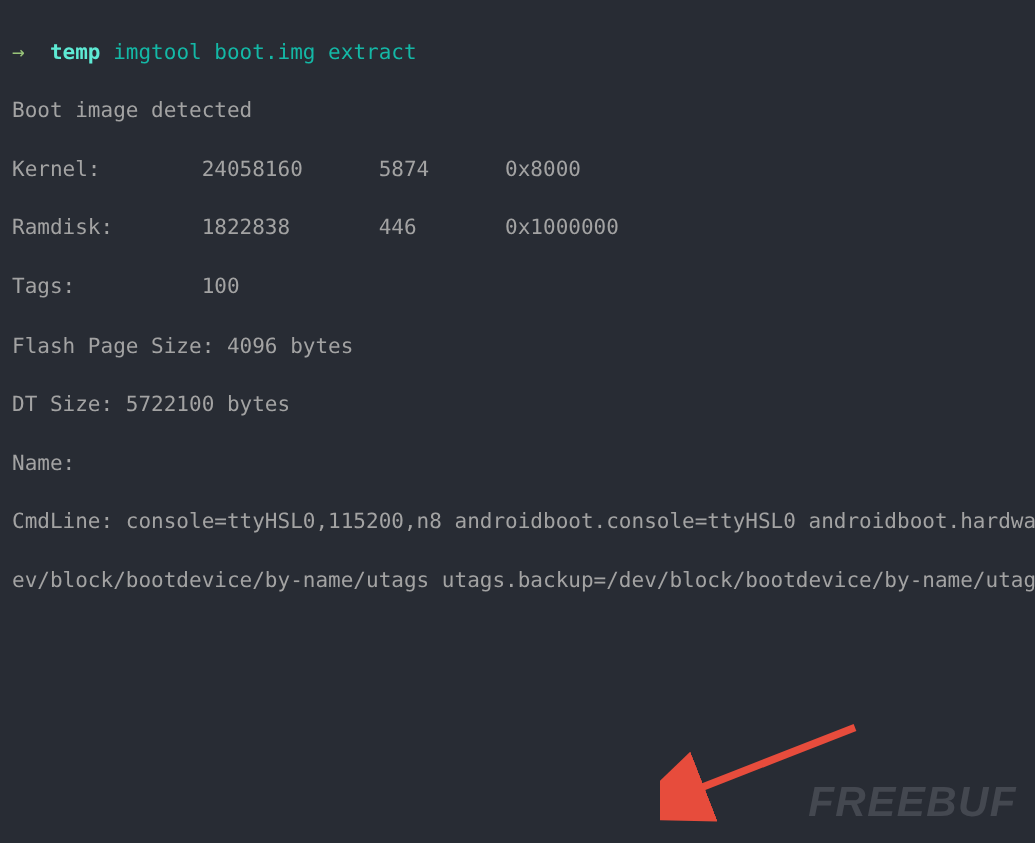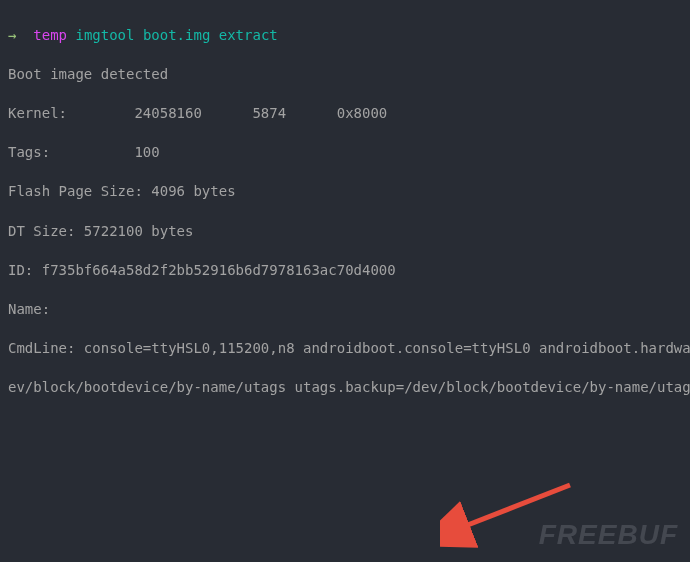--- a/index.html
+++ b/index.html
@@ -20,22 +20,22 @@
       white-space: pre;
     }
     .line {
       display: block;
       min-height: 1.4em;
     }
     .arrow {
       color: #98c379;
     }
     .prompt-dir {
-      color: #d946ef;
-      font-weight: normal;
+      color: #5eead4;
+      font-weight: bold;
     }
     .cmd {
       color: #14b8a6;
     }
     .output {
       color: #a3a3a3;
     }
     .watermark {
       position: absolute;
       bottom: 8px;
@@ -53,24 +53,24 @@
       pointer-events: none;
     }
   </style>
 </head>
 <body>
 
 <div class="terminal">
 <span class="line"><span class="arrow">→</span>  <span class="prompt-dir">temp</span> <span class="cmd">imgtool boot.img extract</span></span>
 <span class="line output">Boot image detected</span>
 <span class="line output">Kernel:        24058160      5874      0x8000</span>
+<span class="line output">Ramdisk:       1822838       446       0x1000000</span>
 <span class="line output">Tags:          100</span>
 <span class="line output">Flash Page Size: 4096 bytes</span>
 <span class="line output">DT Size: 5722100 bytes</span>
-<span class="line output">ID: f735bf664a58d2f2bb52916b6d7978163ac70d4000</span>
 <span class="line output">Name:</span>
 <span class="line output">CmdLine: console=ttyHSL0,115200,n8 androidboot.console=ttyHSL0 androidboot.hardwar</span>
 <span class="line output">ev/block/bootdevice/by-name/utags utags.backup=/dev/block/bootdevice/by-name/utags</span>
 
 
 
 
 
 
 

